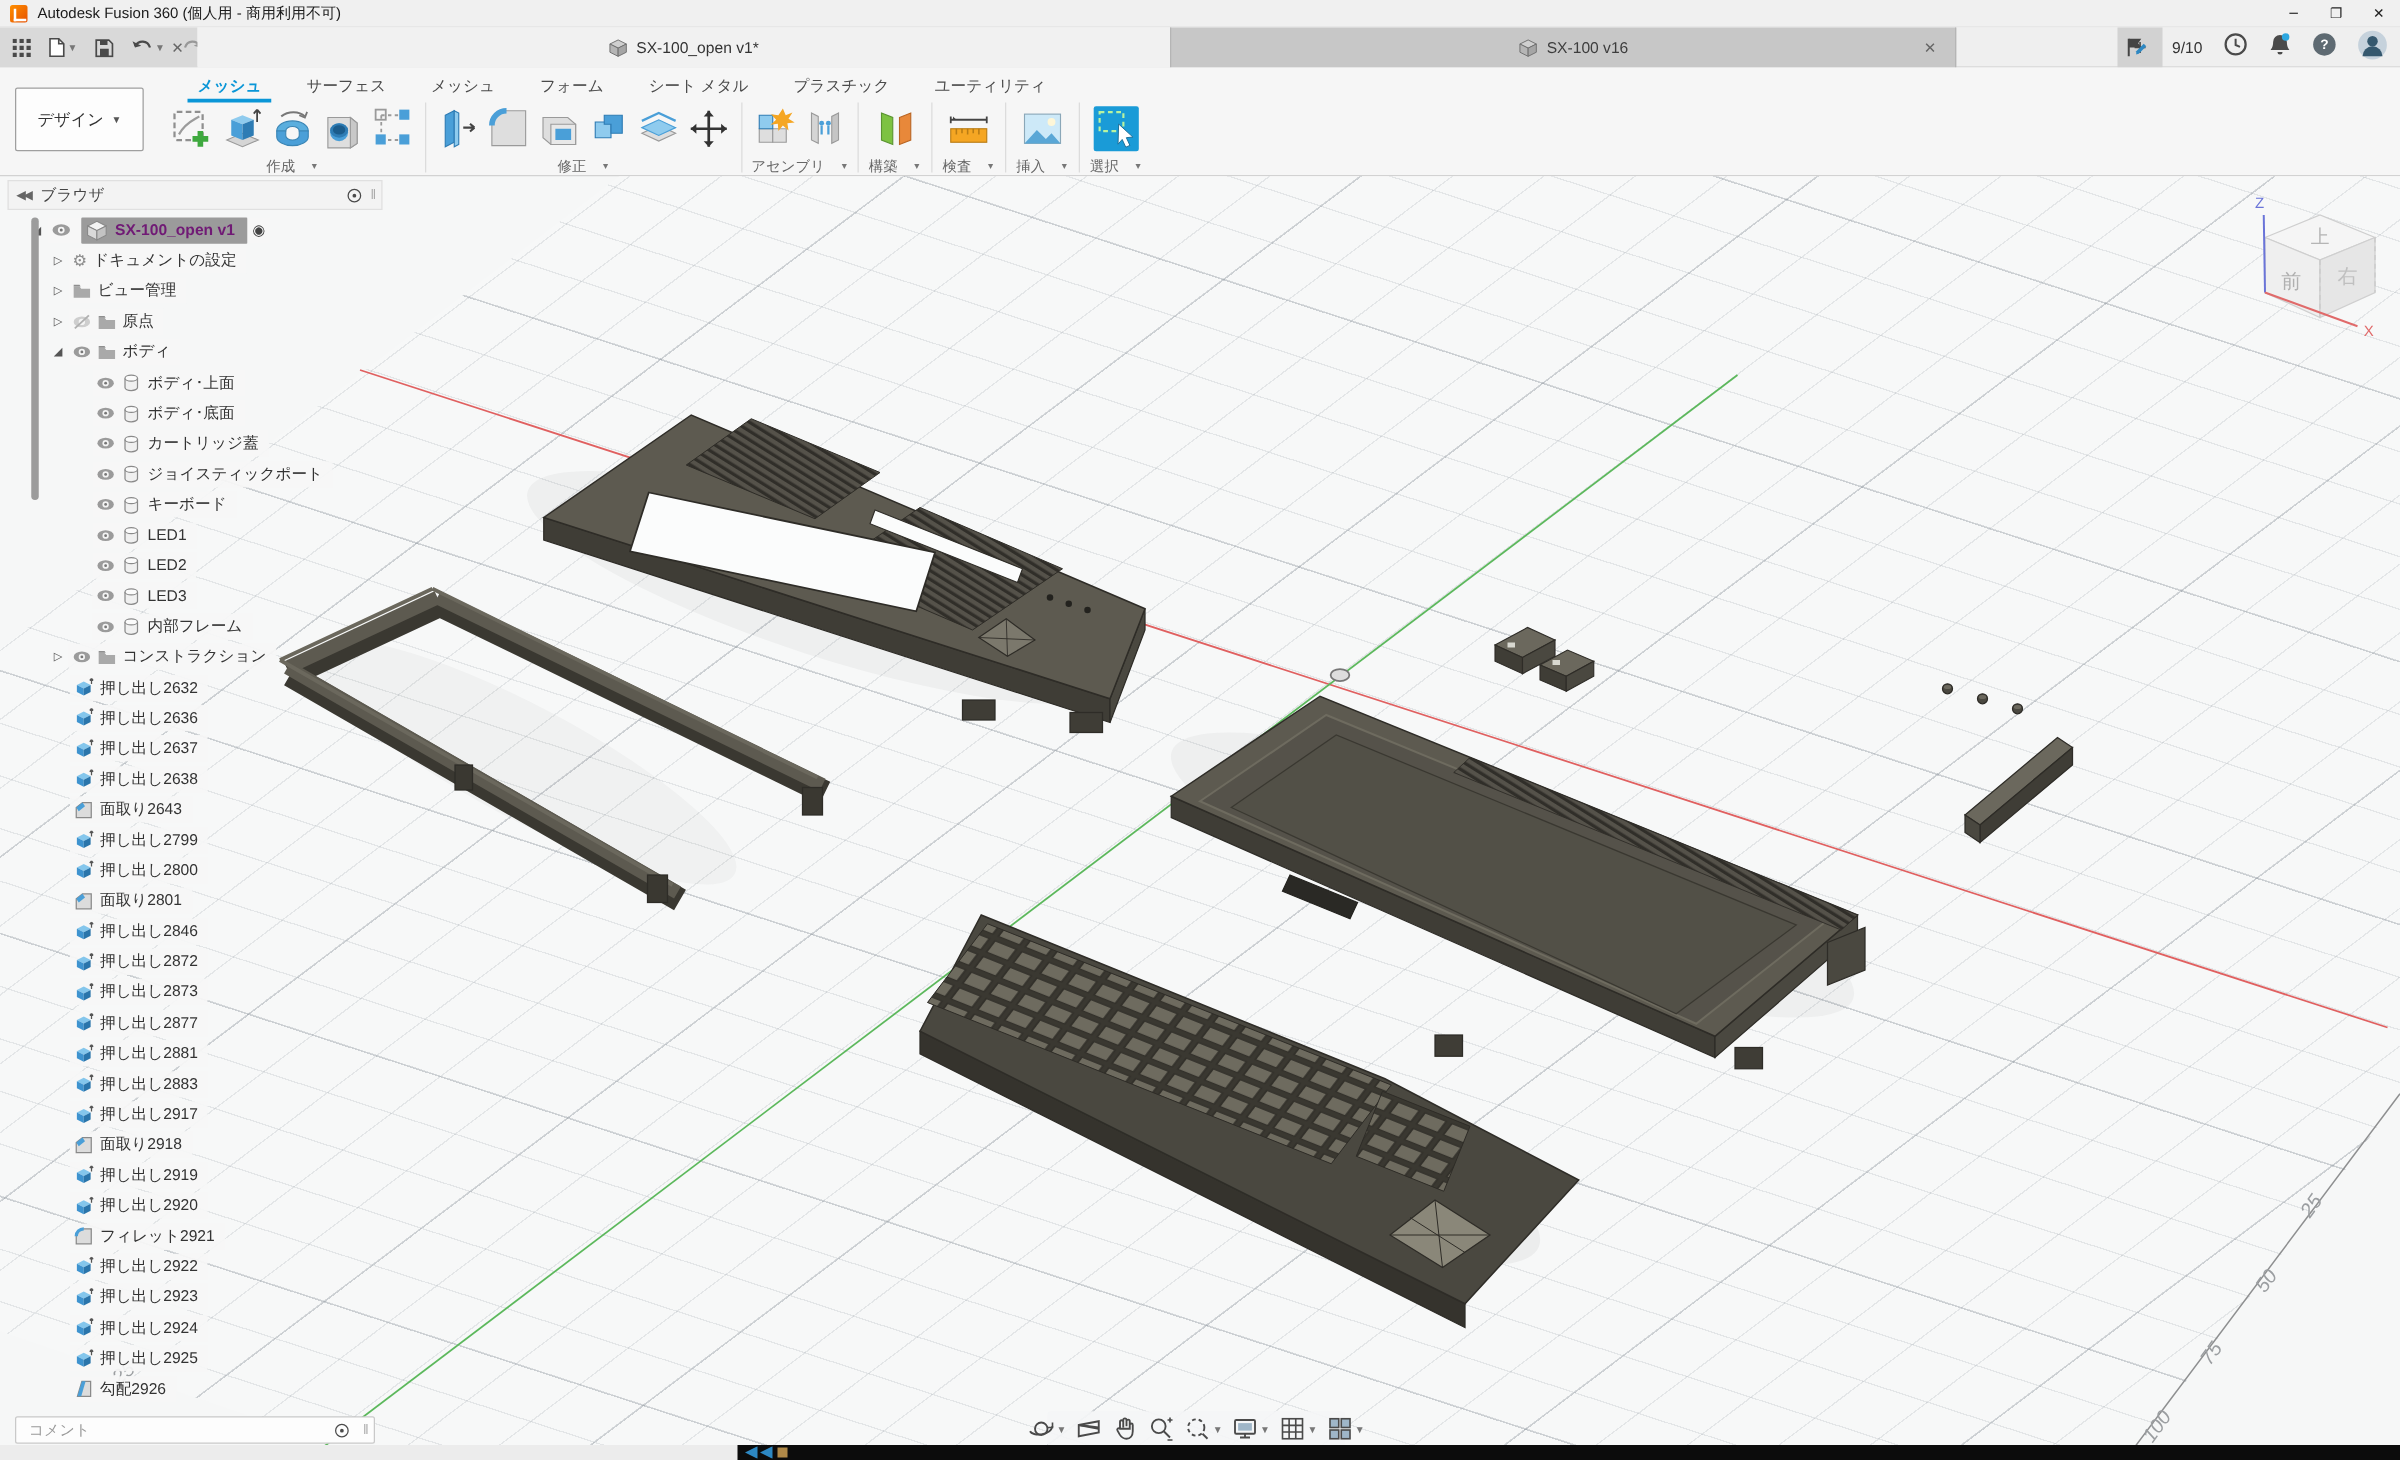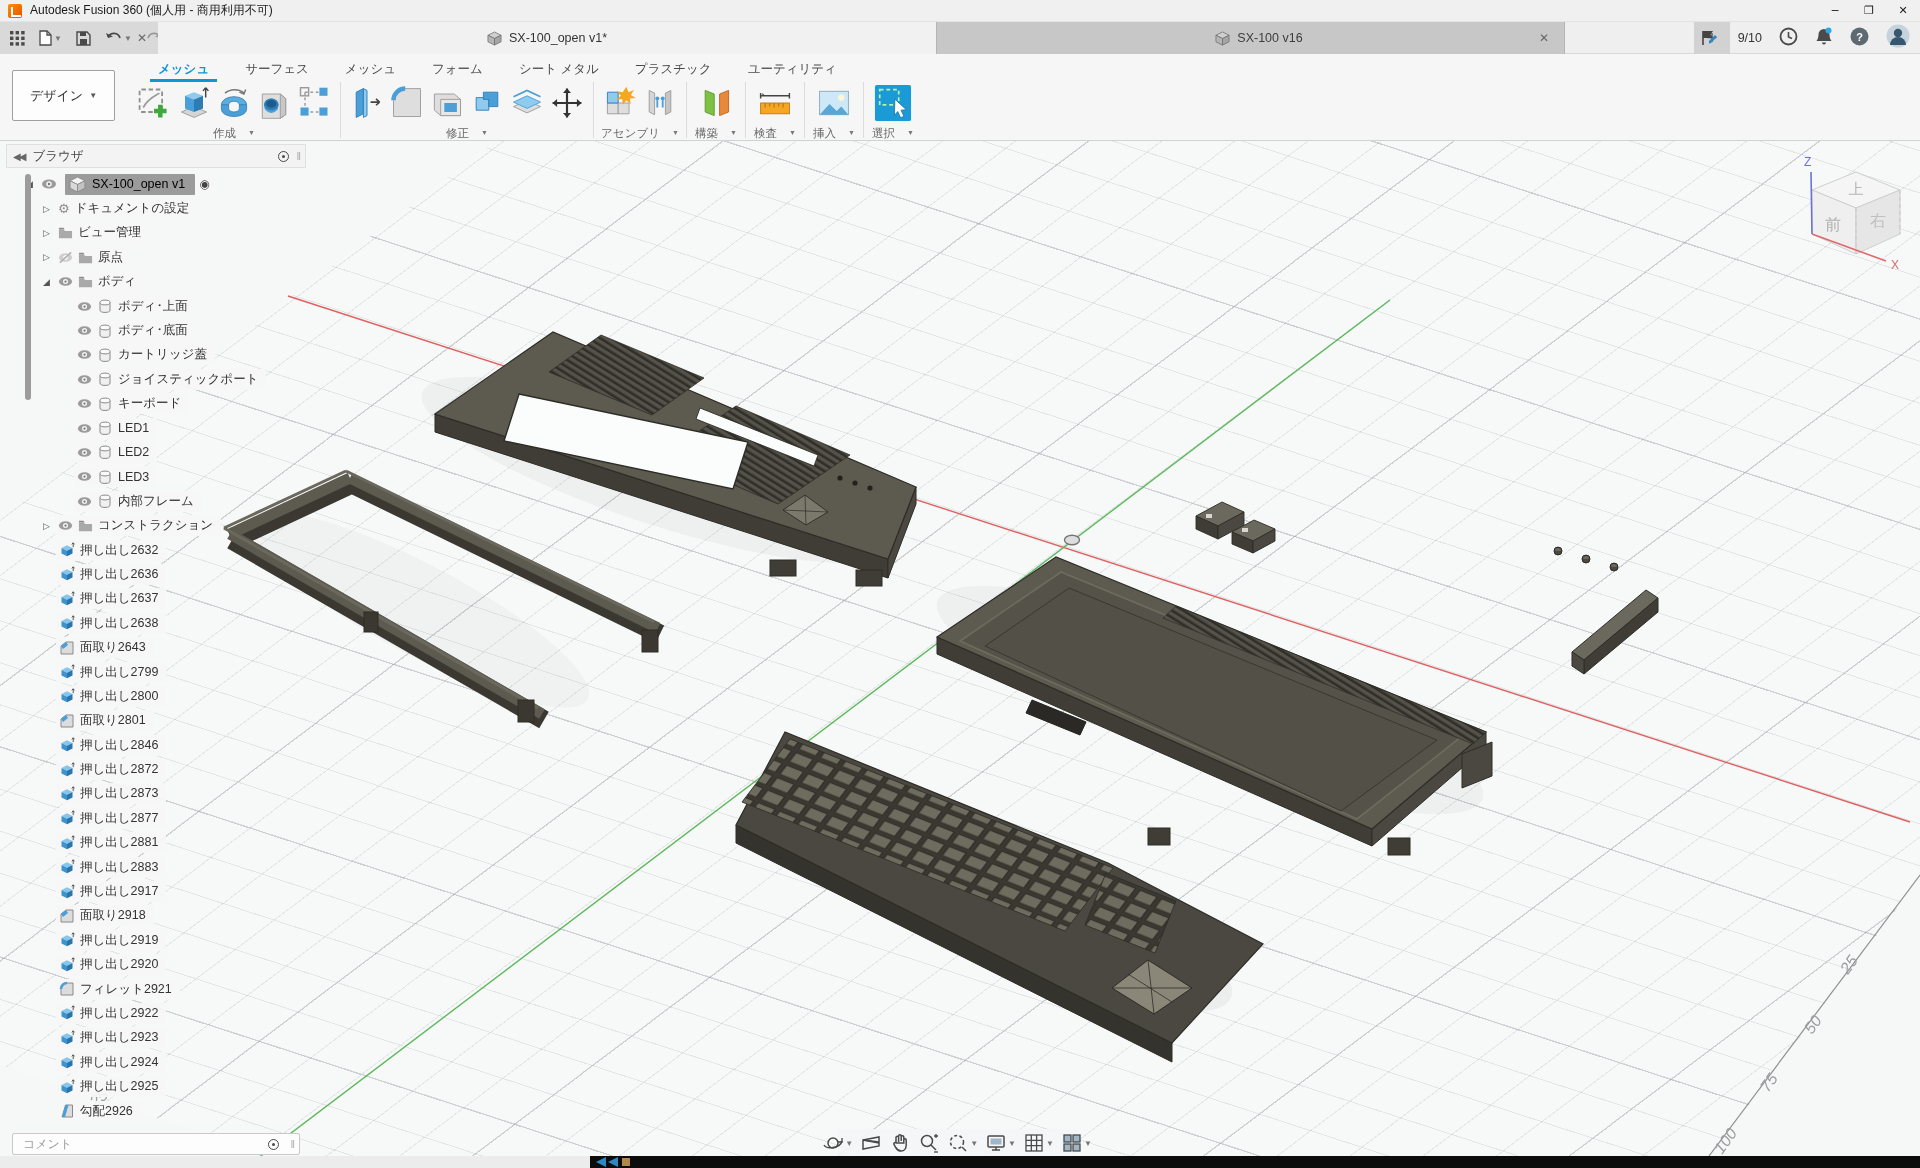--- a/index.html
+++ b/index.html
@@ -78,21 +78,21 @@
           display:flex;align-items:center;justify-content:center;}
   .dotbtn:after{content:"";width:3px;height:3px;background:#4a4a4a;border-radius:50%;}
   .grip{position:absolute;right:4px;color:#aaa;font-size:11px;}
   .btree{margin-top:4px;position:relative;}
   .bscroll{position:absolute;left:19px;top:2px;width:6px;height:226px;background:#9c9c9c;border-radius:3px;}
   .brow{height:24.4px;display:flex;align-items:center;font-size:12.5px;color:#333;}
   .brow .tri{width:17px;font-size:9px;color:#555;text-align:center;flex:0 0 17px;}
   .pill{display:flex;align-items:center;background:rgba(246,246,246,.93);height:21px;padding:0 8px 0 3px;gap:5px;}
   .pill .uni{font-size:13px;color:#8d8d8d;line-height:1;}
   .pill svg{display:block;}
-  .rootpill{background:#9b9b9b;color:#000000;font-weight:normal;height:21px;display:flex;align-items:center;
+  .rootpill{background:#9b9b9b;color:#701a75;font-weight:bold;height:21px;display:flex;align-items:center;
             gap:6px;padding:0 10px 0 4px;border-radius:1px;}
   .radio{font-size:12px;color:#444;background:rgba(246,246,246,.93);height:21px;display:flex;align-items:center;padding:0 4px;}
   .n0{padding-left:15px;} .n1{padding-left:32px;} .nb{padding-left:68px;} .nf{padding-left:50px;}
   .nf .ic16{display:none;}
   .t-extrude .fi-extrude{display:block;} .t-chamfer .fi-chamfer{display:block;}
   .t-fillet .fi-fillet{display:block;} .t-draft .fi-draft{display:block;}
 
   
   .viewcube{position:absolute;left:1782px;top:148px;width:138px;height:132px;}
 

